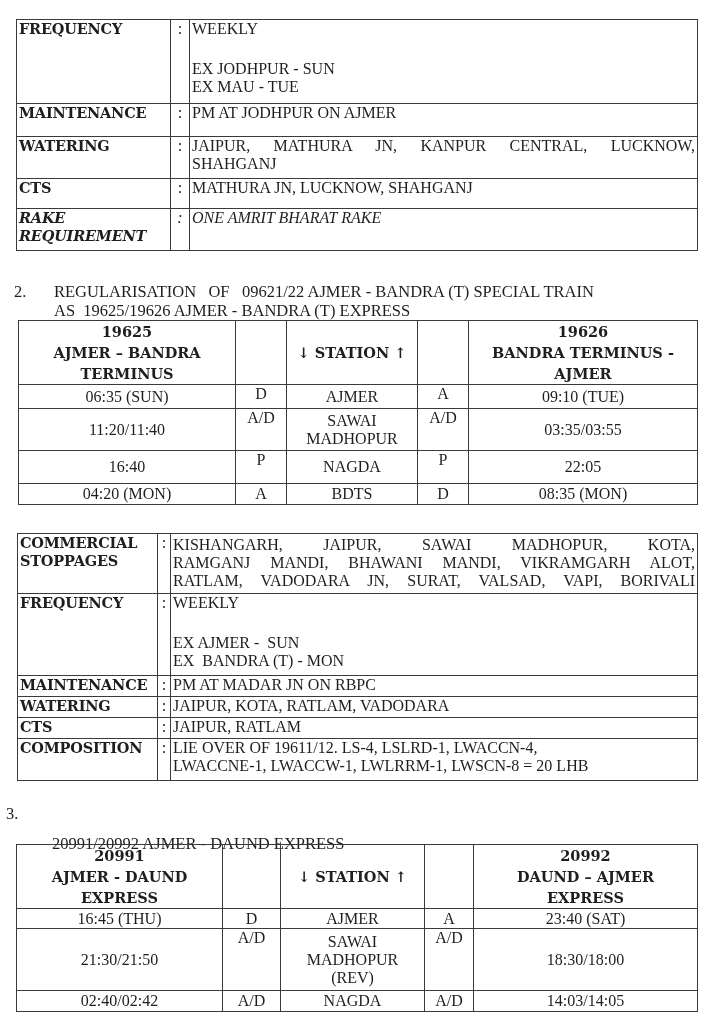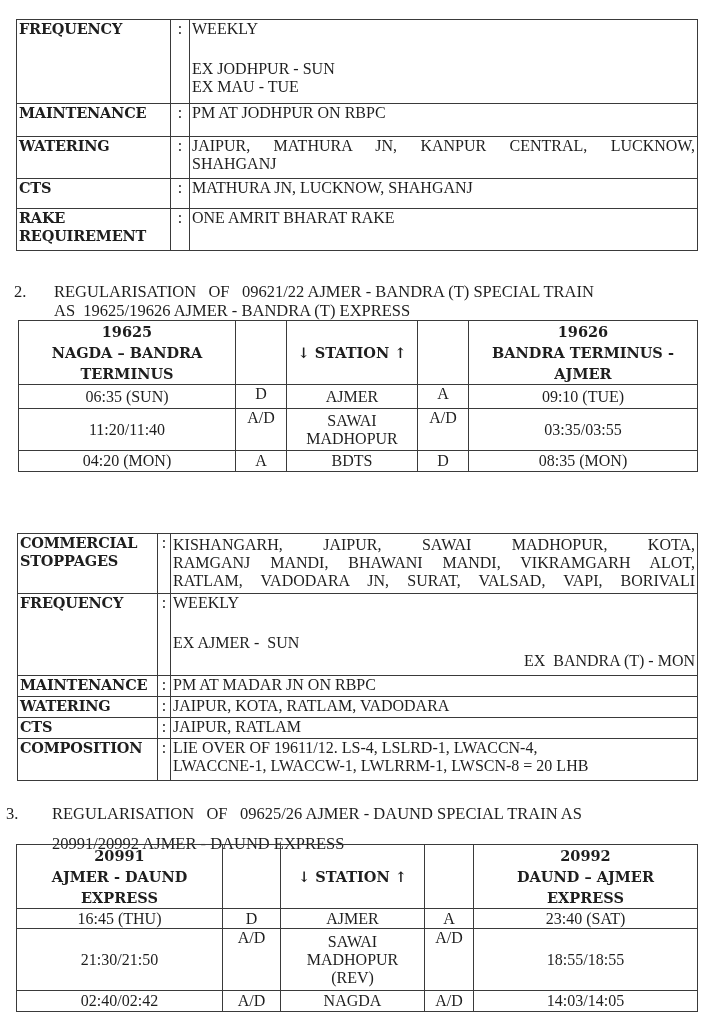--- a/index.html
+++ b/index.html
@@ -32,36 +32,36 @@
     <td>
       <div>WEEKLY</div>
       <div style="height:22px"></div>
       <div>EX JODHPUR - SUN</div>
       <div>EX MAU - TUE</div>
     </td>
   </tr>
   <tr style="height:33px;">
     <td class="lbl">MAINTENANCE</td>
     <td class="colon">:</td>
-    <td>PM AT JODHPUR ON RBPC</td>
+    <td>PM AT JODHPUR ON AJMER</td>
   </tr>
   <tr style="height:42px;">
     <td class="lbl">WATERING</td>
     <td class="colon">:</td>
     <td>
       <span class="just">JAIPUR, MATHURA JN, KANPUR CENTRAL, LUCKNOW,</span>
       <span>SHAHGANJ</span>
     </td>
   </tr>
   <tr style="height:30px;">
     <td class="lbl">CTS</td>
     <td class="colon">:</td>
     <td>MATHURA JN, LUCKNOW, SHAHGANJ</td>
   </tr>
-  <tr style="height:42px;">
+  <tr style="height:42px;font-style:italic;">
     <td class="lbl">
       <div>RAKE</div>
       <div>REQUIREMENT</div>
     </td>
     <td class="colon">:</td>
     <td>ONE AMRIT BHARAT RAKE</td>
   </tr>
 </tbody>
   </table>
 
@@ -76,21 +76,21 @@
       <col style="width:217px">
       <col style="width:51px">
       <col style="width:131px">
       <col style="width:51px">
       <col>
     </colgroup>
   <tbody>
       <tr style="height:63px;margin-left:46px;">
     <td class="hd">
       <div>19625</div>
-      <div>NAGDA – BANDRA</div>
+      <div>AJMER – BANDRA</div>
       <div>TERMINUS</div>
     </td>
     <td></td>
     <td class="hd">↓ STATION ↑</td>
     <td></td>
     <td class="hd">
       <div>19626</div>
       <div>BANDRA TERMINUS -</div>
       <div>AJMER</div>
     </td>
@@ -102,20 +102,27 @@
     <td class="ad">A</td>
     <td>09:10 (TUE)</td>
   </tr>
   <tr style="height:42px;margin-left:38px;">
     <td>11:20/11:40</td>
     <td class="ad">A/D</td>
     <td>SAWAI MADHOPUR</td>
     <td class="ad">A/D</td>
     <td>03:35/03:55</td>
   </tr>
+  <tr style="height:33px;">
+    <td>16:40</td>
+    <td class="ad">P</td>
+    <td>NAGDA</td>
+    <td class="ad">P</td>
+    <td>22:05</td>
+  </tr>
   <tr style="height:21px;">
     <td>04:20 (MON)</td>
     <td>A</td>
     <td>BDTS</td>
     <td>D</td>
     <td>08:35 (MON)</td>
   </tr>
 </tbody>
   </table>
 
@@ -138,21 +145,21 @@
       <span class="just">RATLAM, VADODARA JN, SURAT, VALSAD, VAPI, BORIVALI</span>
     </td>
   </tr>
   <tr style="height:82px;">
     <td class="lbl">FREQUENCY</td>
     <td class="colon">:</td>
     <td>
       <div>WEEKLY</div>
       <div style="height:22px"></div>
       <div style="white-space:pre;">EX AJMER -  SUN</div>
-      <div style="white-space:pre;text-align:right;">EX  BANDRA (T) - MON</div>
+      <div style="white-space:pre;">EX  BANDRA (T) - MON</div>
     </td>
   </tr>
   <tr style="height:21px;">
     <td class="lbl">MAINTENANCE</td>
     <td class="colon">:</td>
     <td>PM AT MADAR JN ON RBPC</td>
   </tr>
   <tr style="height:21px;">
     <td class="lbl">WATERING</td>
     <td class="colon">:</td>
@@ -169,21 +176,20 @@
     <td>
       <div>LIE OVER OF 19611/12. LS-4, LSLRD-1, LWACCN-4,</div>
       <div>LWACCNE-1, LWACCW-1, LWLRRM-1, LWSCN-8 = 20 LHB</div>
     </td>
   </tr>
 </tbody>
   </table>
 
 <div class="heading" style="top:805px;left:6px;width:692px;height:40px;">
   <span class="num">3.</span>
-  <span class="txt" style="top:0;left:46px;white-space:pre;">REGULARISATION   OF   09625/26 AJMER - DAUND SPECIAL TRAIN AS</span>
   <span class="txt" style="top:30px;left:46px;white-space:pre;">20991/20992 AJMER - DAUND EXPRESS</span>
 </div>
 
 <table class="tt" style="left:16px;top:844px;width:682px;">
   <colgroup>
       <col style="width:206px">
       <col style="width:58px">
       <col style="width:144px">
       <col style="width:49px">
       <col>
@@ -209,21 +215,21 @@
     <td>D</td>
     <td>AJMER</td>
     <td>A</td>
     <td>23:40 (SAT)</td>
   </tr>
   <tr style="height:62px;">
     <td>21:30/21:50</td>
     <td class="ad">A/D</td>
     <td style="padding:0 12px;">SAWAI MADHOPUR (REV)</td>
     <td class="ad">A/D</td>
-    <td>18:55/18:55</td>
+    <td>18:30/18:00</td>
   </tr>
   <tr style="height:21px;">
     <td>02:40/02:42</td>
     <td>A/D</td>
     <td>NAGDA</td>
     <td>A/D</td>
     <td>14:03/14:05</td>
   </tr>
 </tbody>
   </table>

